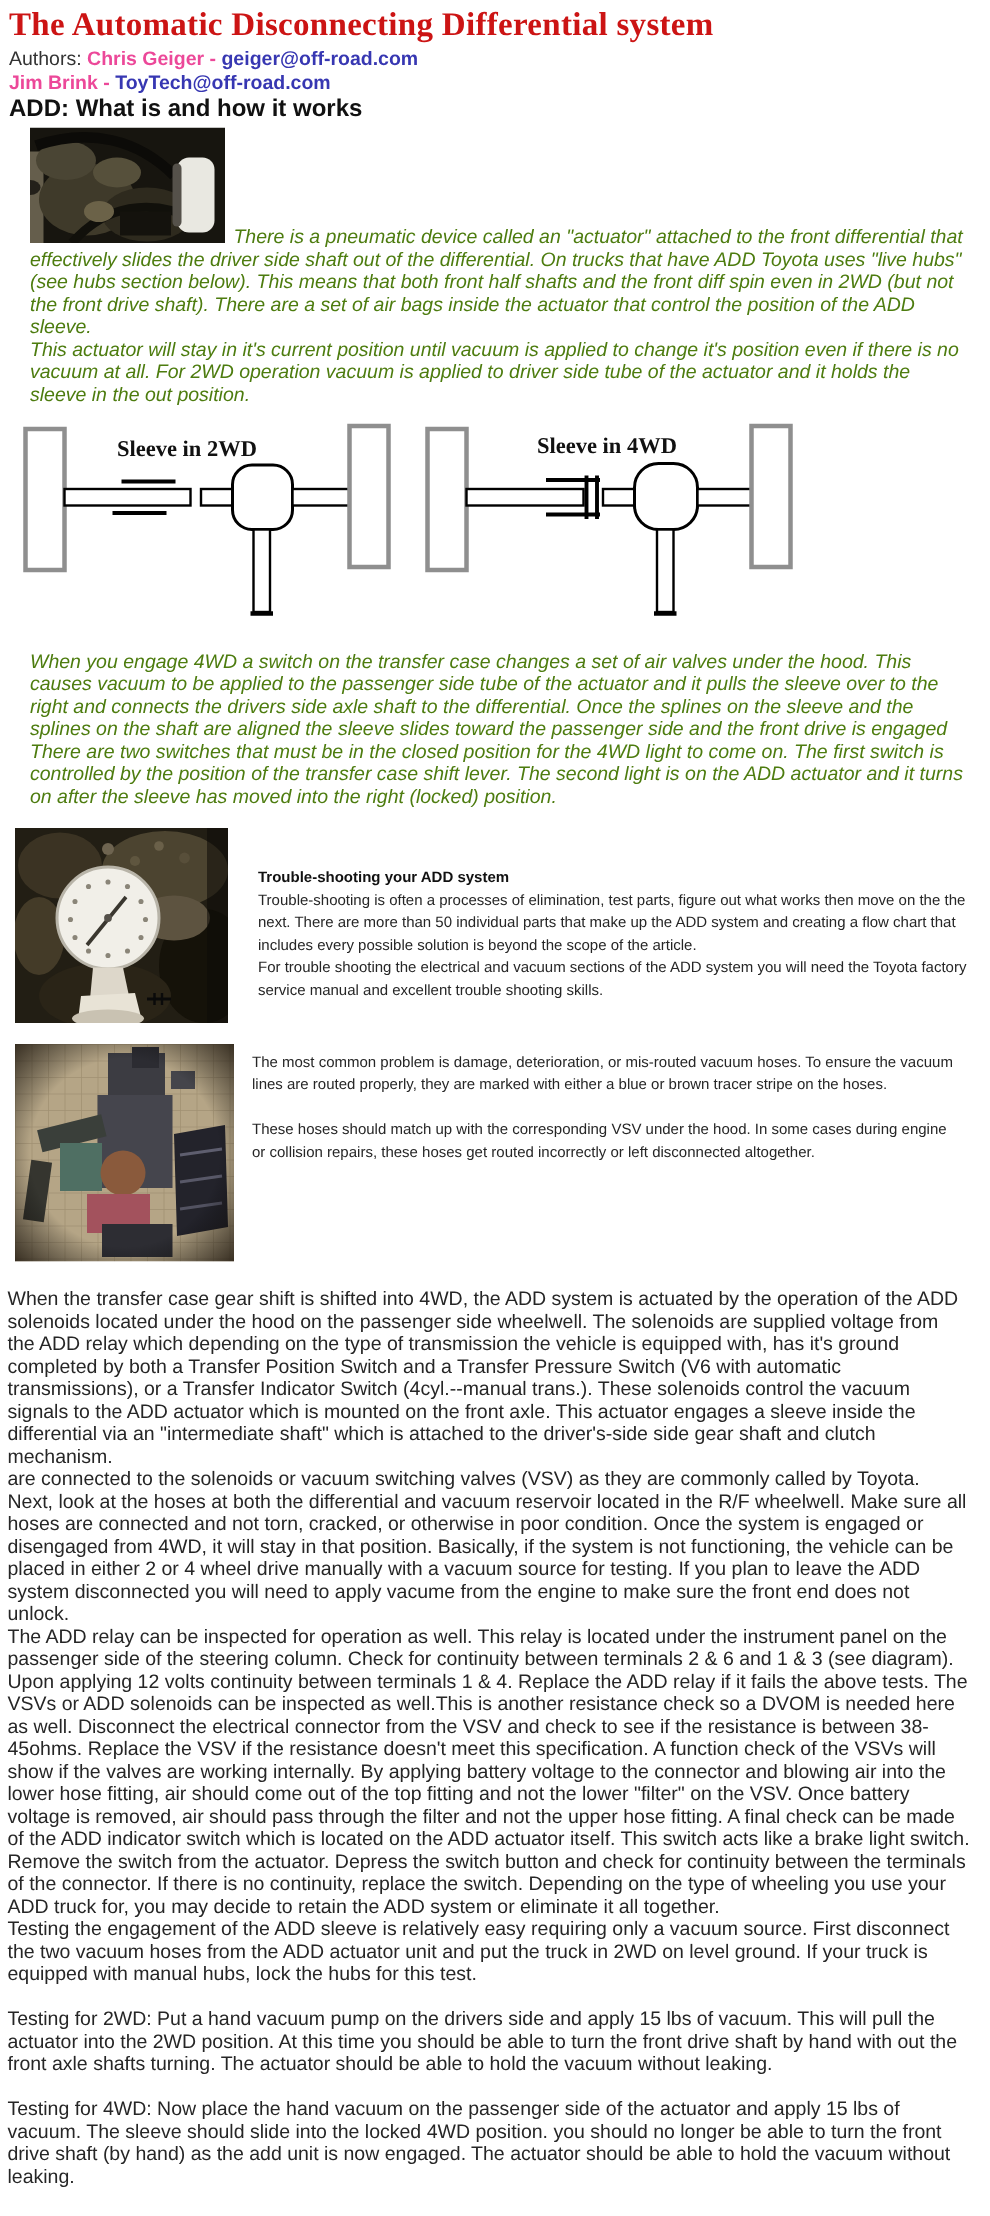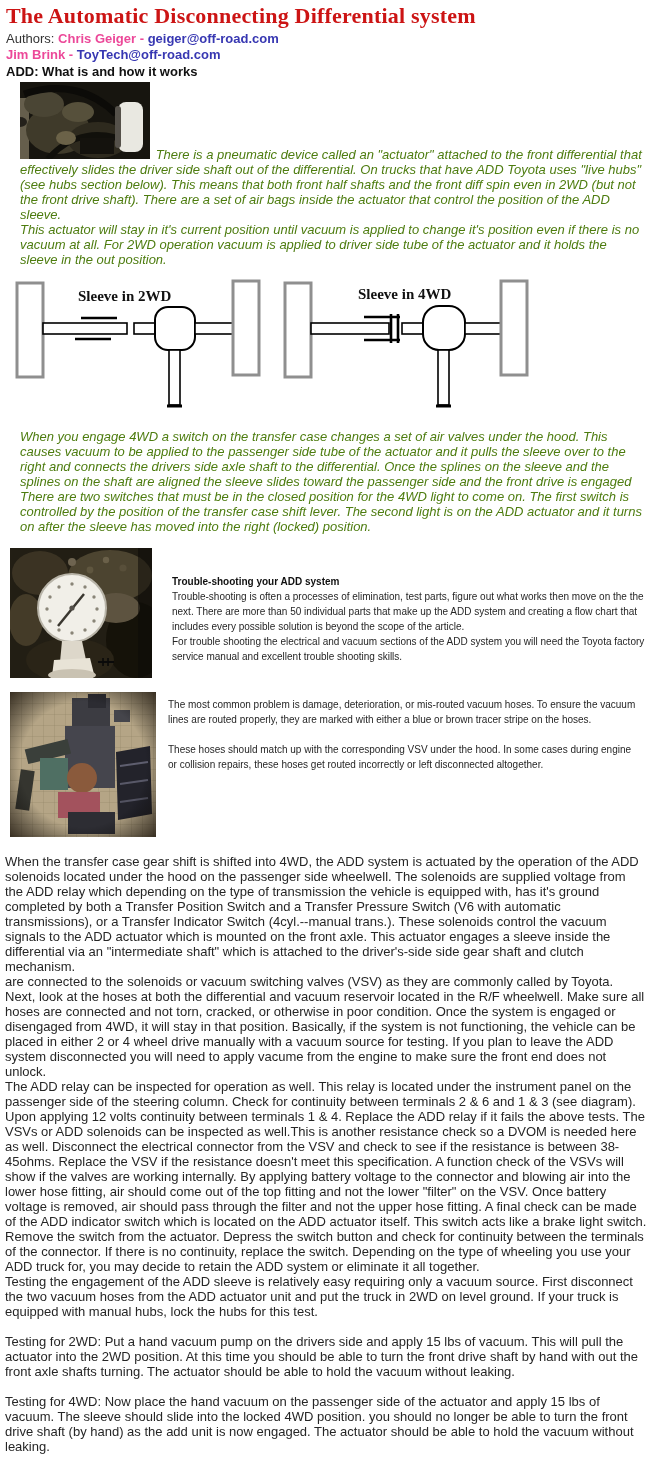--- a/index.html
+++ b/index.html
@@ -16,21 +16,21 @@
     font-size:22px;
     font-weight:bold;
     color:#cc1414;
     margin:3px 0 2px 6px;
     letter-spacing:.2px;
   }
   .byline{font-size:13px;line-height:16px;margin-left:6px;font-weight:bold;color:#2b2b2b;}
   .byline .authors-label{font-weight:normal;color:#333;}
   .byline .aname{color:#ec4899;}
   .byline a.email{color:#3737b2;text-decoration:none;font-weight:bold;text-align:center;}
-  .section-heading{font-size:13px;font-weight:bold;color:#111;margin:1px 0 3px 6px;}
+  .section-heading{font-size:16px;font-weight:bold;color:#111;margin:1px 0 3px 6px;}
   .para{font-size:13px;line-height:15px;margin:0 5px 0 20px;color:#4d7c0f;font-style:italic;}
   .img-inline{display:inline-block;margin-right:2px;}
   .img-inline svg{display:block;}
   .diagram-wrap{margin:10px 0 0 8px;}
   .dg-label{font-family:"Liberation Serif", serif;font-weight:bold;font-size:15px;fill:#111;}
   .media-row{display:flex;align-items:flex-start;margin:14px 0 0 10px;}
   .media-text{margin-left:20px;width:474px;font-size:10px;line-height:15px;color:#262626;}
   .media-text .mheading{font-weight:bold;color:#111;}
   .pt26{padding-top:26px;}
   .pt4{padding-top:5px;margin-left:12px;}

